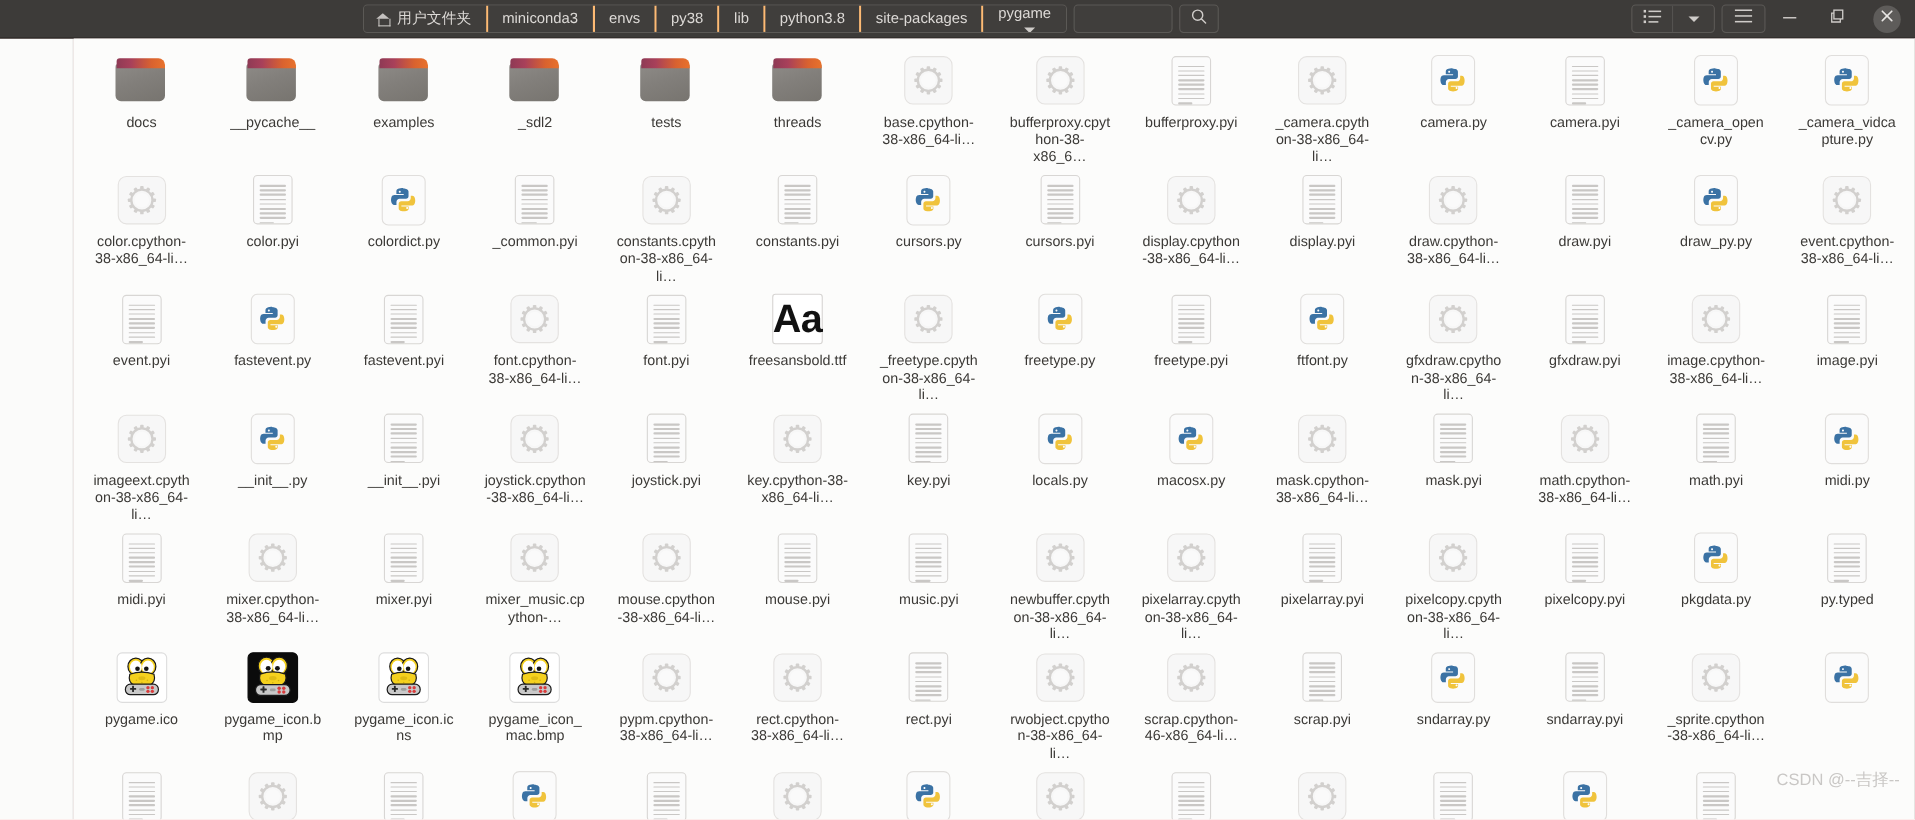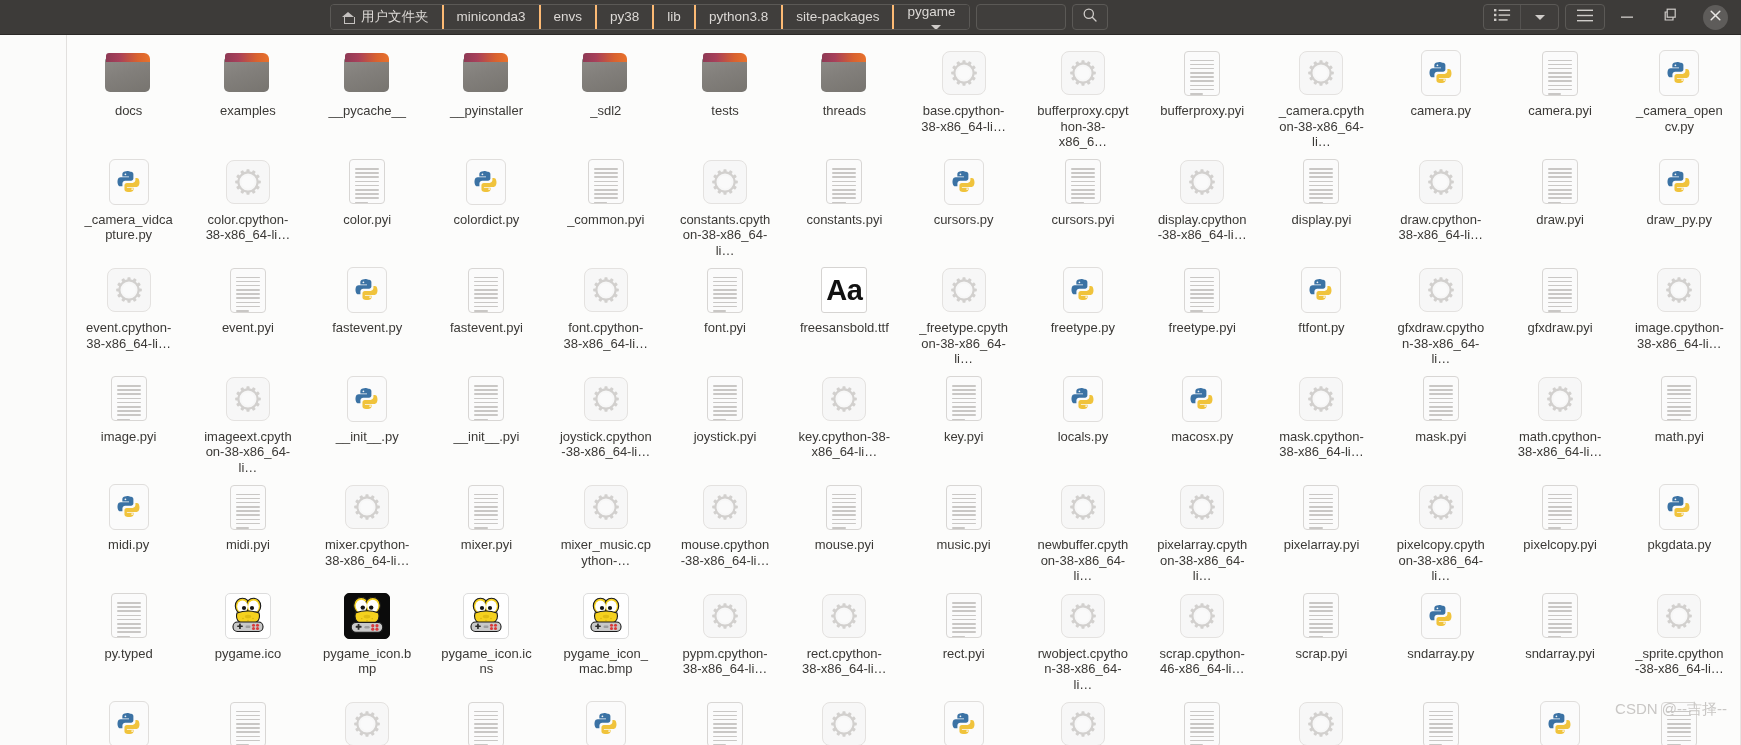--- a/index.html
+++ b/index.html
@@ -232,21 +232,21 @@
 
   
   .ic-font {
     width: 46px; height: 46px;
     background: #ffffff;
     border: 1px solid #d6d4d2;
     border-radius: 3px;
     display: flex; align-items: center; justify-content: center;
     font-family: "Liberation Sans", "DejaVu Sans", sans-serif;
     font-weight: bold;
-    font-size: 29px;
+    font-size: 36px;
     color: #111;
     letter-spacing: -0.5px;
   }
 
   
   .watermark {
     position: absolute;
     right: 14px; bottom: 26px;
     font-size: 15px;
     color: #c9c7c5;
@@ -382,39 +382,30 @@
           </div>
           <div class="label">docs</div>
         </div>
         <div class="cell">
           <div class="icon-wrap">
             <div class="ic-folder">
               <div class="bodyf"></div>
               <div class="tab"></div>
             </div>
           </div>
-          <div class="label">examples</div>
+          <div class="label">__pycache__</div>
         </div>
         <div class="cell">
           <div class="icon-wrap">
             <div class="ic-folder">
               <div class="bodyf"></div>
               <div class="tab"></div>
             </div>
           </div>
-          <div class="label">__pycache__</div>
-        </div>
-        <div class="cell">
-          <div class="icon-wrap">
-            <div class="ic-folder">
-              <div class="bodyf"></div>
-              <div class="tab"></div>
-            </div>
-          </div>
-          <div class="label">__pyinstaller</div>
+          <div class="label">examples</div>
         </div>
         <div class="cell">
           <div class="icon-wrap">
             <div class="ic-folder">
               <div class="bodyf"></div>
               <div class="tab"></div>
             </div>
           </div>
           <div class="label">_sdl2</div>
         </div>

